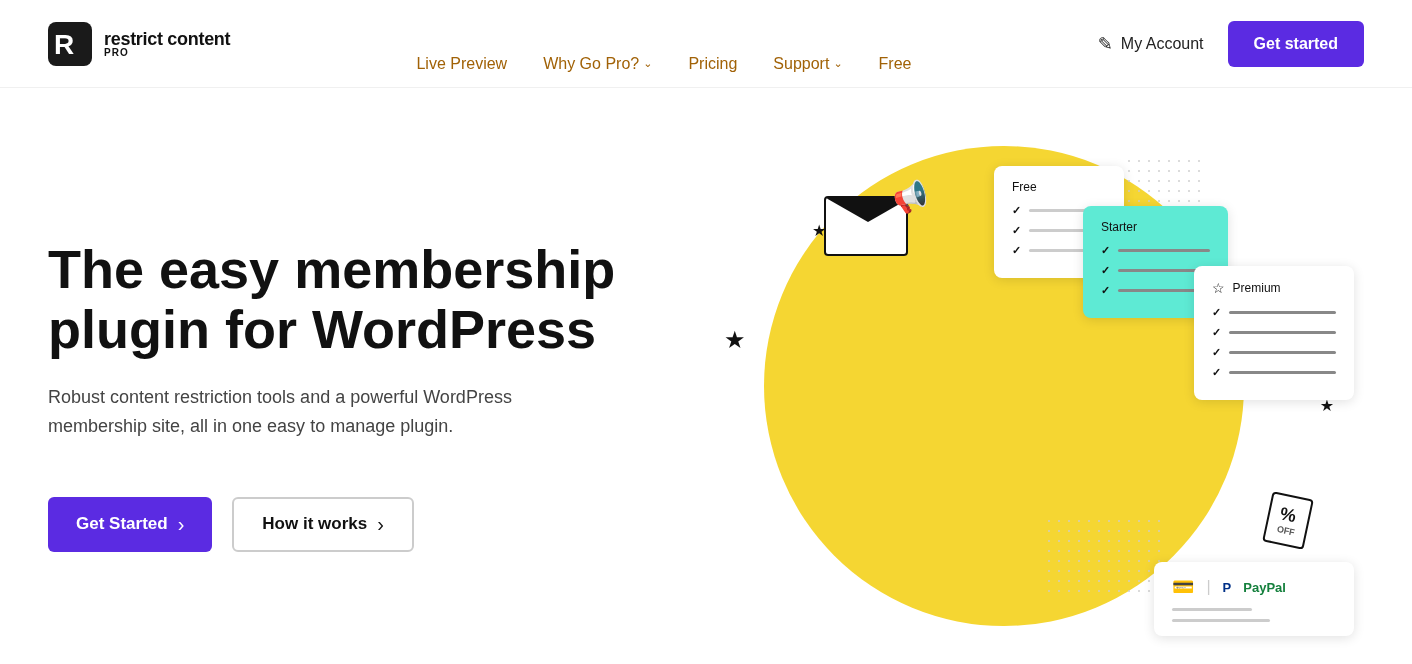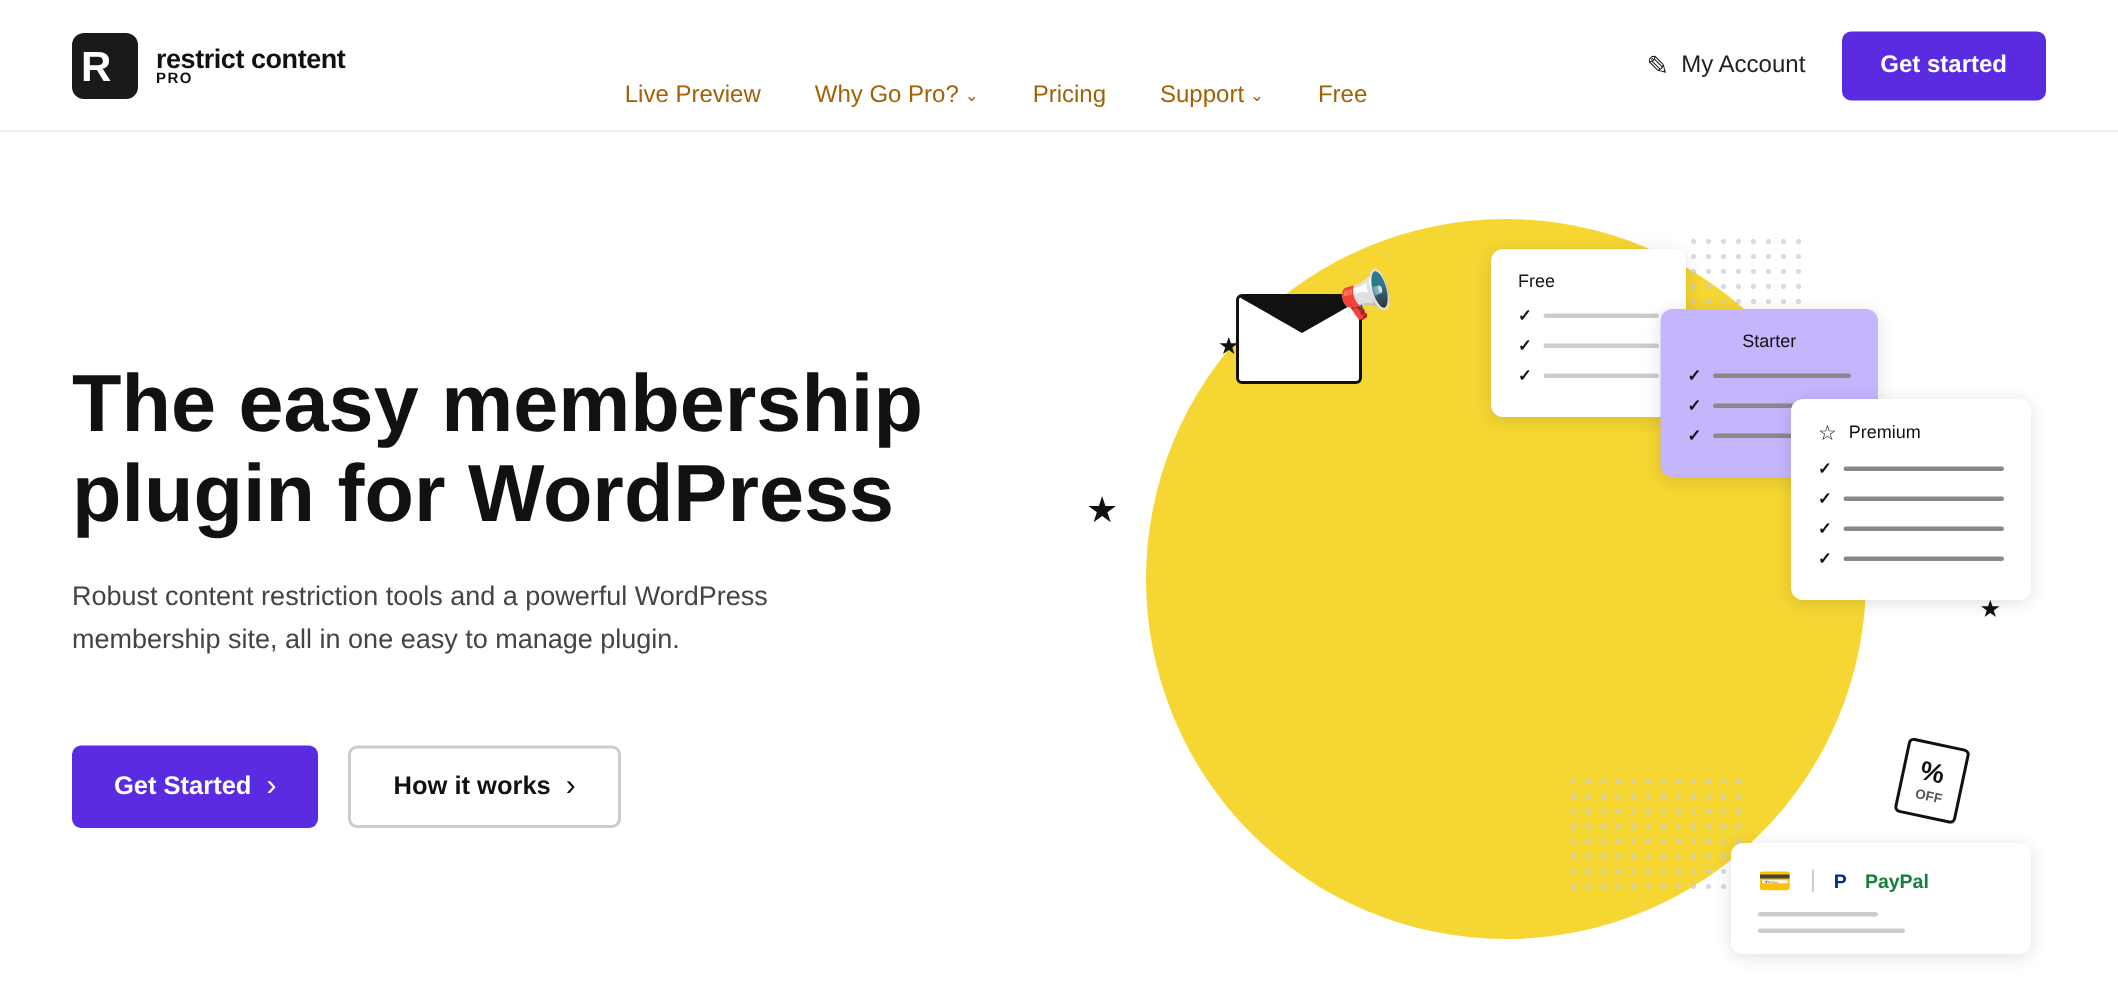--- a/index.html
+++ b/index.html
@@ -78,22 +78,22 @@
       display: flex; align-items: center; justify-content: center;
     }
     .member-submit-line { width: 80px; height: 3px; background: #fff; border-radius: 2px; }
 
     
     .pricing-free {
       position: absolute; top: 30px; right: 240px; background: #fff; border-radius: 8px;
       padding: 14px 18px; box-shadow: 0 2px 12px rgba(0,0,0,0.12); width: 130px;
     }
     .pricing-starter {
-      position: absolute; top: 70px; right: 112px; background: #c4b5fd; border-radius: 8px;
-      padding: 14px 18px; box-shadow: 0 2px 12px rgba(0,0,0,0.12); width: 145px; text-align: center;
+      position: absolute; top: 70px; right: 136px; background: #5eead4; border-radius: 8px;
+      padding: 14px 18px; box-shadow: 0 2px 12px rgba(0,0,0,0.12); width: 145px;
     }
     .pricing-premium {
       position: absolute; top: 130px; right: 10px; background: #fff; border-radius: 8px;
       padding: 14px 18px; box-shadow: 0 2px 12px rgba(0,0,0,0.12); width: 160px;
     }
     .pricing-card-title { font-size: 12px; font-weight: 400; color: #111; margin-bottom: 10px; }
     .pricing-row { display: flex; align-items: center; gap: 8px; margin-bottom: 7px; }
     .pricing-check { color: #111; font-size: 11px; font-weight: 700; }
     .pricing-line { height: 3px; background: #ccc; border-radius: 2px; flex: 1; }
     .pricing-line-dark { height: 3px; background: #888; border-radius: 2px; flex: 1; }

